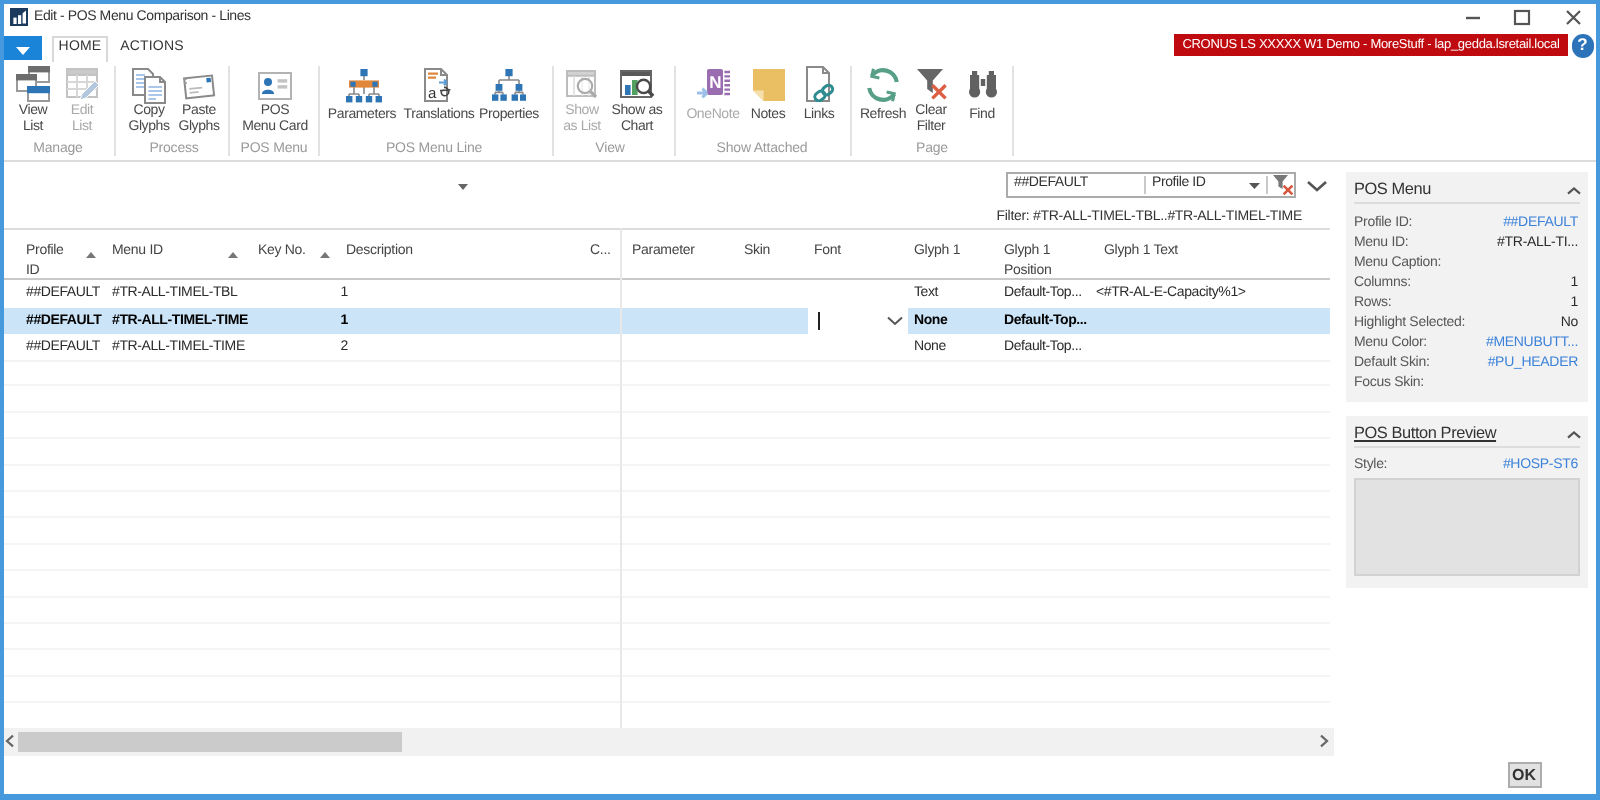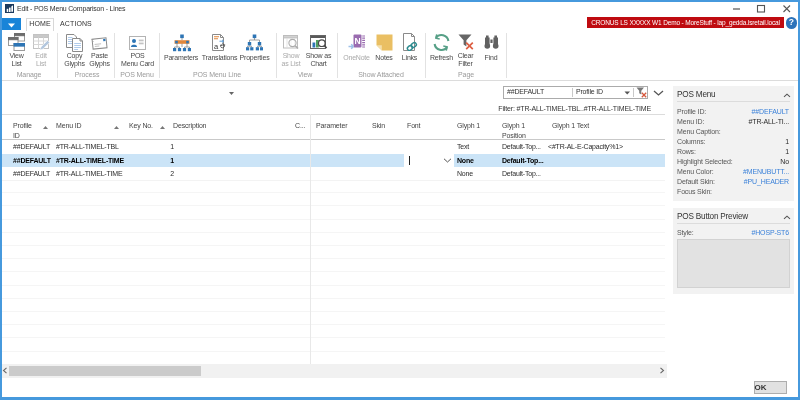--- a/index.html
+++ b/index.html
@@ -312,33 +312,33 @@
     <div class="fbv" style="left:689px;top:147.9px;width:100px;">1</div>
 <div class="fbl" style="left:677px;top:158px;">Highlight Selected:</div>
     <div class="fbv" style="left:689px;top:158px;width:100px;">No</div>
 <div class="fbl" style="left:677px;top:168px;">Menu Color:</div>
     <div class="fbv blue" style="left:689px;top:168px;width:100px;">#MENUBUTT...</div>
 <div class="fbl" style="left:677px;top:178.1px;">Default Skin:</div>
     <div class="fbv blue" style="left:689px;top:178.1px;width:100px;">#PU_HEADER</div>
 <div class="fbl" style="left:677px;top:188.1px;">Focus Skin:</div>
 
 <div class="abs fb" style="left:673px;top:208px;width:121px;height:85.5px;"></div>
-<div class="abs" style="left:677px;top:212px;font-size:8.2px;letter-spacing:-0.2px;color:#333;">POS Button Preview</div>
+<div class="abs" style="left:677px;top:212px;font-size:8.2px;letter-spacing:-0.2px;color:#333;text-decoration:underline;">POS Button Preview</div>
 <svg class="abs" style="left:783px;top:214.5px;" width="8" height="5" viewBox="0 0 8 5">
       <path d="M1,3.8 L4,1.2 L7,3.8" stroke="#555" stroke-width="1.1" fill="none"></path>
     </svg>
 <div class="abs" style="left:677px;top:222.5px;width:113px;height:1px;background:#dcdcdc;"></div>
 <div class="fbl" style="left:677px;top:228.5px;">Style:</div>
     <div class="fbv blue" style="left:689px;top:228.5px;width:100px;">#HOSP-ST6</div>
 <div class="abs" style="left:677px;top:239px;width:112.5px;height:49px;background:#e2e2e2;border:1px solid #d2d2d2;box-sizing:border-box;"></div>
 
 <div class="abs" style="left:2px;top:363.5px;width:665px;height:14px;background:#f1f1f1;"></div>
 <div class="abs" style="left:9px;top:365.5px;width:192px;height:10px;background:#cbcbcb;"></div>
 <svg class="abs" style="left:2px;top:367px;" width="6" height="7" viewBox="0 0 6 7">
       <path d="M4.5,0.8 L1.5,3.5 L4.5,6.2" stroke="#666" stroke-width="1.1" fill="none"></path>
     </svg>
 <svg class="abs" style="left:659px;top:367px;" width="6" height="7" viewBox="0 0 6 7">
       <path d="M1.5,0.8 L4.5,3.5 L1.5,6.2" stroke="#666" stroke-width="1.1" fill="none"></path>
     </svg>
 
-<div class="abs" style="left:753.5px;top:380.5px;width:33px;height:13px;background:#e1e1e1;border:1px solid #adadad;box-sizing:border-box;color:#333;font-size:8px;font-weight:bold;line-height:11px;">OK</div>
+<div class="abs" style="left:753.5px;top:380.5px;width:17px;height:13px;background:#e1e1e1;border:1px solid #adadad;box-sizing:border-box;color:#333;font-size:8px;font-weight:bold;text-align:center;line-height:11px;">OK</div>
 
 </div>
 
 </body></html>

